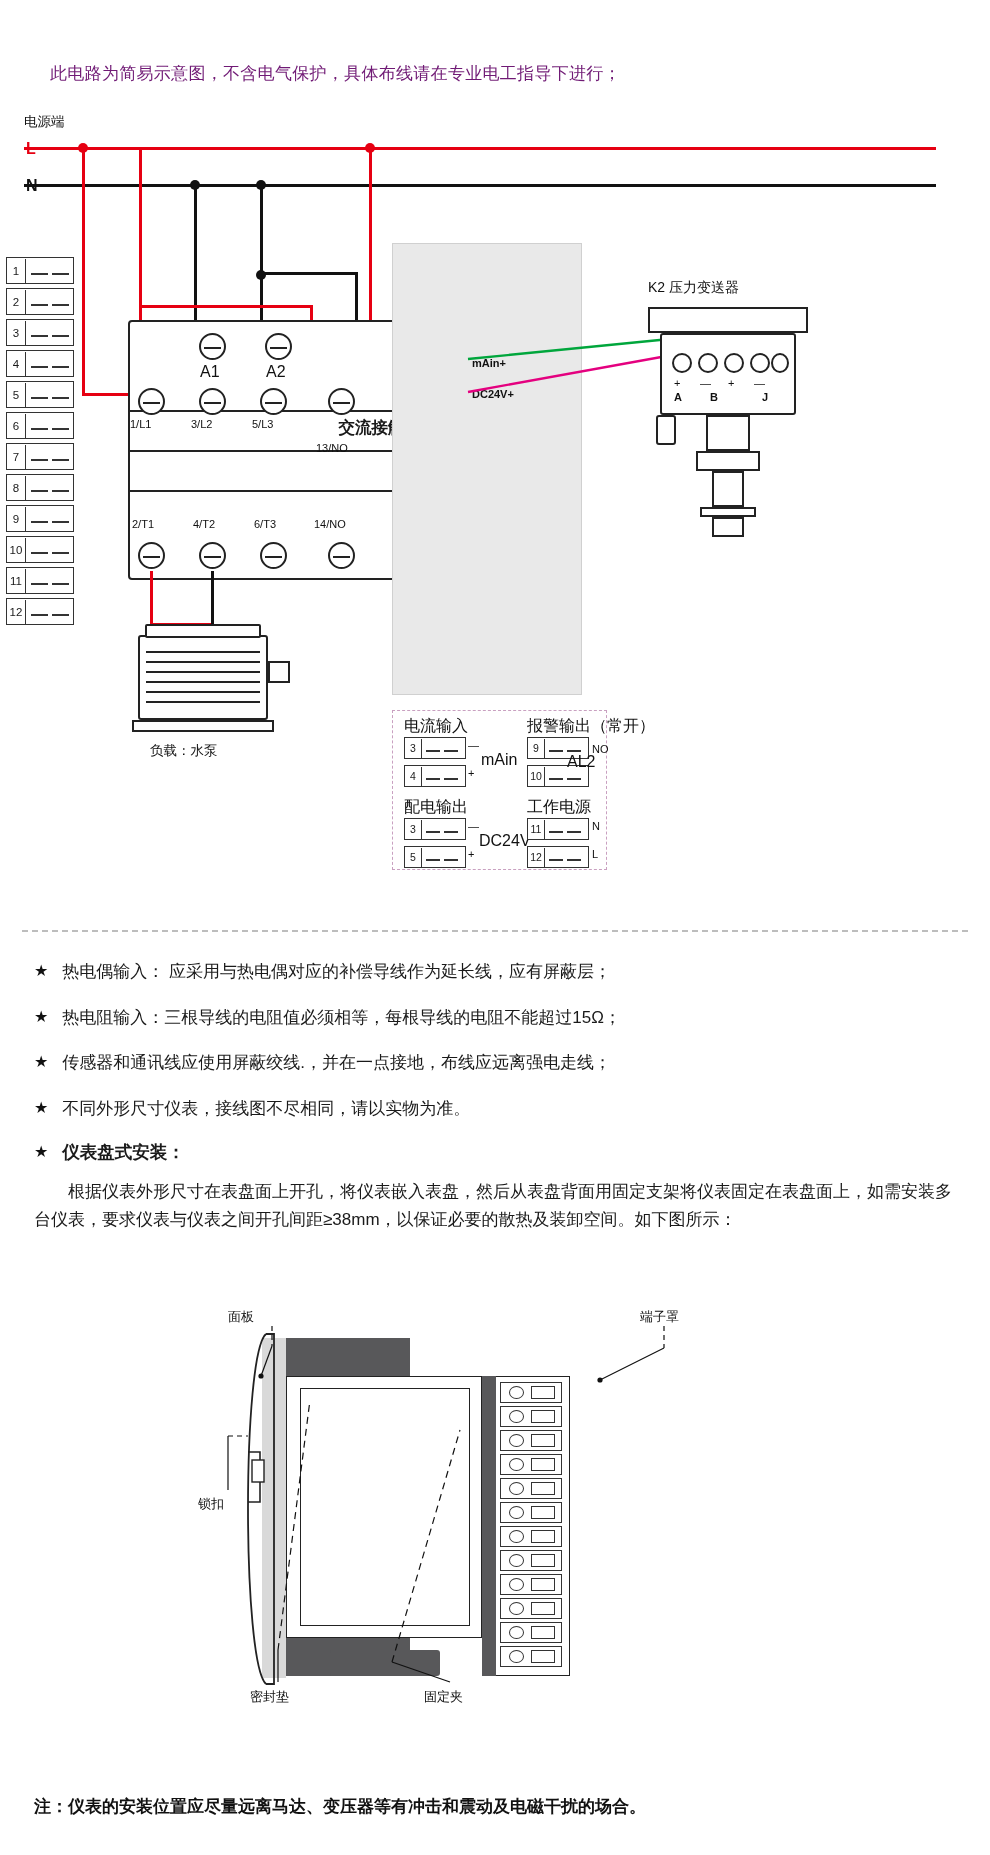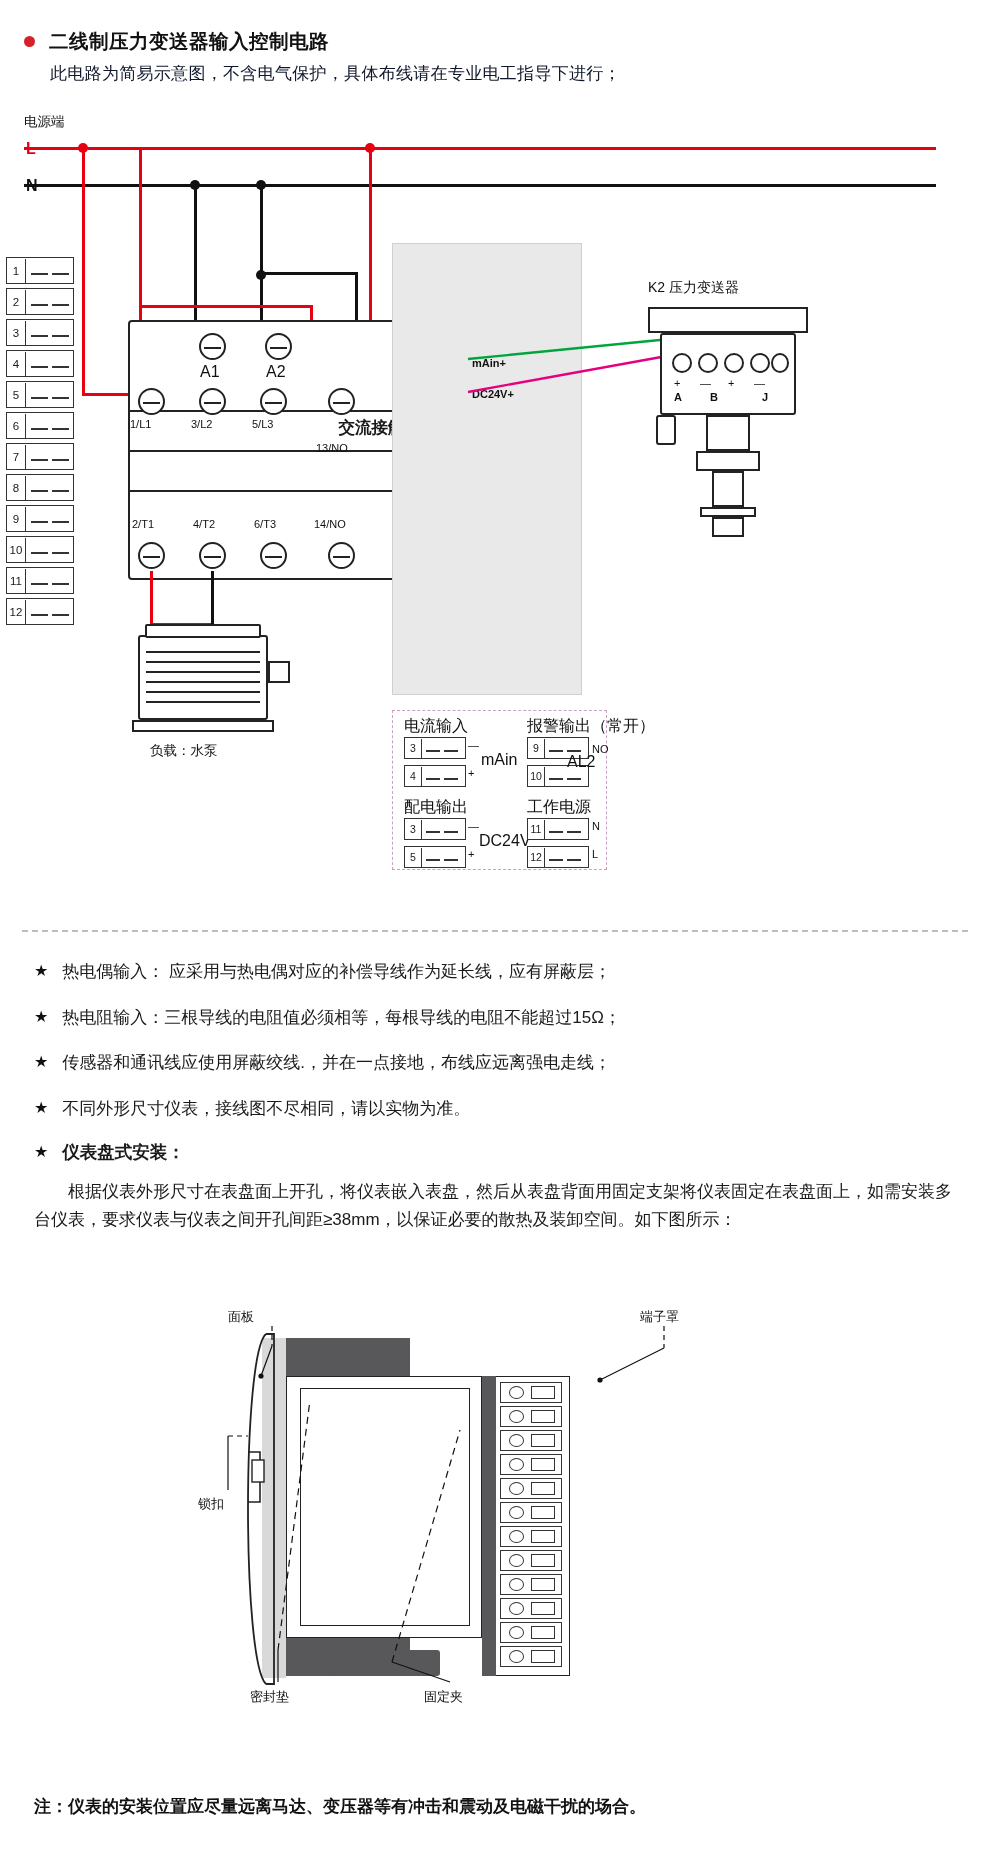--- a/index.html
+++ b/index.html
@@ -19,21 +19,21 @@
 
   
   .title-row {
     position: absolute; left: 24px; top: 28px; display: flex; align-items: center;
   }
   .bullet-dot {
     width: 11px; height: 11px; border-radius: 50%; background: #d8202a; margin-right: 14px;
   }
   .title-text { font-size: 19.5px; font-weight: bold; color: #111; letter-spacing: .5px; }
   .subtitle {
-    position: absolute; left: 50px; top: 62px; font-size: 17px; color: #0f172a; letter-spacing: .3px;
+    position: absolute; left: 50px; top: 62px; font-size: 17px; color: #701a75; letter-spacing: .3px;
   }
 
   
   .circuit { position: absolute; left: 0; top: 105px; width: 990px; height: 810px; }
   .lbl { position: absolute; font-size: 13.5px; color: #111; white-space: nowrap; }
   .lbl.sm { font-size: 16px; }
   .lbl.xs { font-size: 11px; }
 
   .wire-red { position: absolute; background: #e60012; }
   .wire-blk { position: absolute; background: #111; }
@@ -151,24 +151,20 @@
   .footer-note {
     position: absolute; left: 34px; top: 1795px; width: 930px;
     font-size: 17px; font-weight: bold; color: #111;
   }
 </style>
 </head>
 <body>
 
 <div class="page">
 
-  <div class="title-row">
-    <span class="bullet-dot"></span>
-    <span class="title-text">二线制压力变送器输入控制电路</span>
-  </div>
   <div class="subtitle">此电路为简易示意图，不含电气保护，具体布线请在专业电工指导下进行；</div>
 
   <div class="circuit">
 
     <div class="lbl" style="left:24px; top:8px;">电源端</div>
     <div class="lbl" style="left:26px; top:35px; color:#e60012; font-size:16px; font-weight:bold;">L</div>
     <div class="lbl" style="left:26px; top:72px; font-size:16px; font-weight:bold;">N</div>
 
     <div class="wire-red" style="left:24px; top:42px; width:912px; height:3px;"></div>
     <div class="wire-blk" style="left:24px; top:79px; width:912px; height:3px;"></div>

